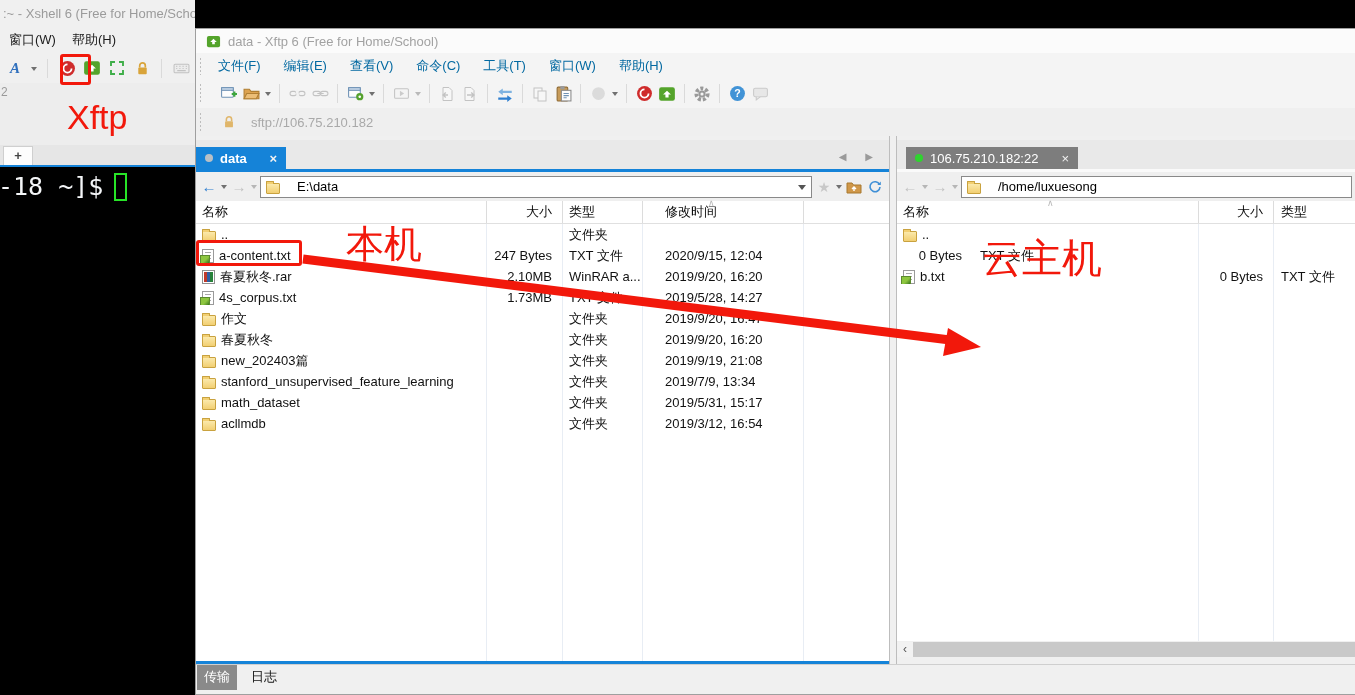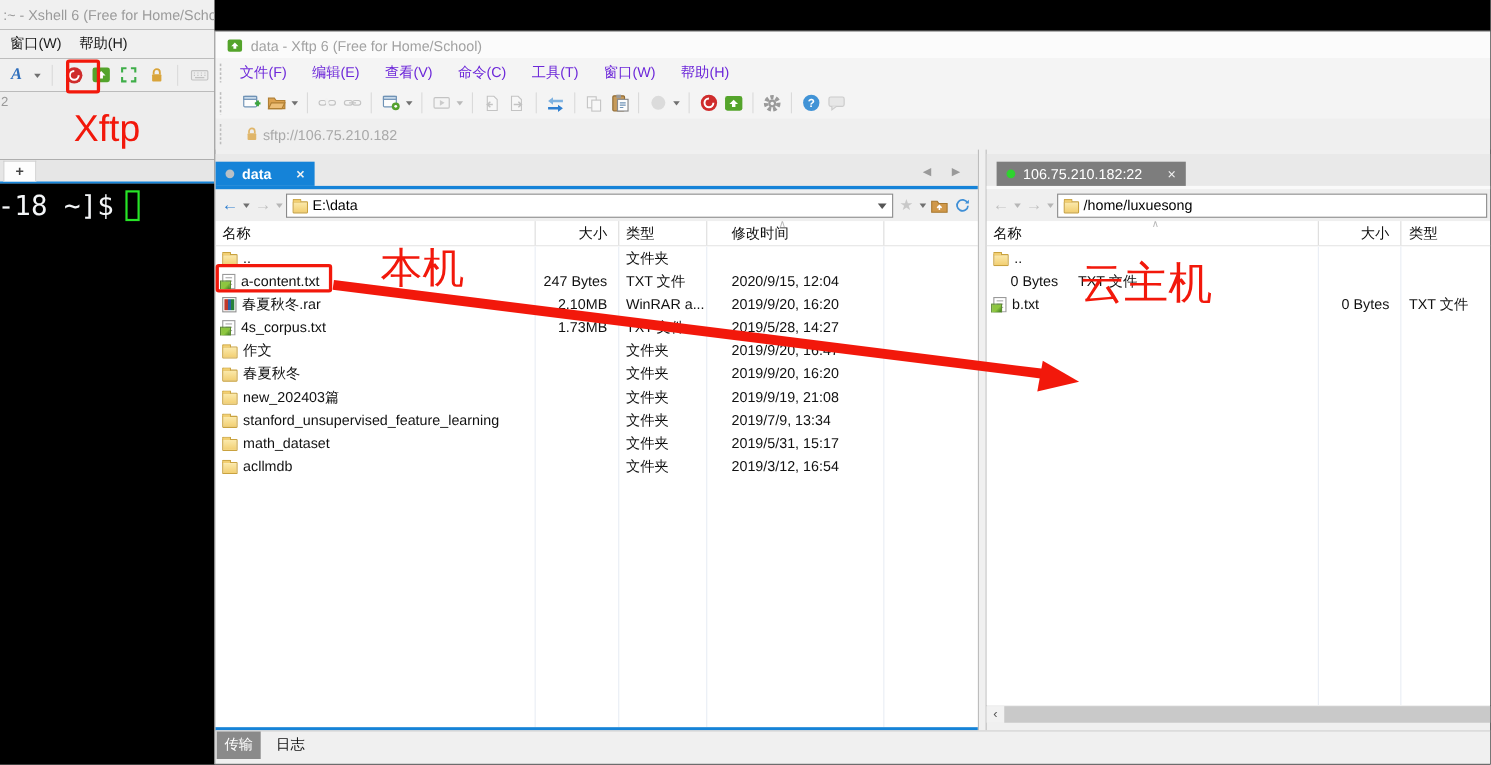--- a/index.html
+++ b/index.html
@@ -21,30 +21,30 @@
   .xs-plustab { position:absolute; left:3px; bottom:0; width:30px; height:19px; background:#fdfdfd; border:1px solid #cfcfcf; border-bottom:none; color:#444; font-weight:bold; text-align:center; line-height:18px; }
   .xs-term { position:absolute; left:0; top:167px; right:0; bottom:0; background:#000; }
   .prompt-line { position:absolute; left:-2px; top:5px; display:flex; align-items:center; }
   .prompt { color:#f4f6f8; font-family:"DejaVu Sans Mono","Liberation Mono",monospace; font-size:25px; white-space:pre; }
   .cursor { display:inline-block; width:13px; height:28px; border:2px solid #27e427; margin-left:11px; }
 
   
   .xftp { position:absolute; left:195px; top:28px; width:1160px; height:667px; background:#f0f0f0; border:1px solid #9f9f9f; border-right:none; }
   .ft-title { height:24px; background:#fbfbfb; display:flex; align-items:center; padding-left:8px; color:#a2a2a2; }
   .ft-title .ttl { margin-left:6px; }
-  .ft-menu { height:26px; background:#f4f4f4; display:flex; align-items:center; gap:23px; padding-left:22px; color:#6d28d9; position:relative; }
+  .ft-menu { height:26px; background:#f4f4f4; display:flex; align-items:center; gap:23px; padding-left:22px; color:#0369a1; position:relative; }
   .ft-toolbar { height:29px; background:#f4f4f4; display:flex; align-items:center; gap:5px; padding-left:23px; position:relative; }
   .ft-address { height:28px; background:#efefef; display:flex; align-items:center; padding-left:24px; position:relative; color:#a9a9a9; }
   .grip { position:absolute; left:3px; top:4px; bottom:4px; width:3px;
           background-image:radial-gradient(#bdbdbd 1px, transparent 1px); background-size:3px 4px; }
   .tb-sep { width:1px; height:19px; background:#dadada; margin:0 3px; flex:none; }
   .tbi { width:18px; height:18px; display:flex; align-items:center; justify-content:center; flex:none; }
   .dim { opacity:.45; }
   .caret { width:0; height:0; border:3px solid transparent; border-top:4px solid #707070; margin-top:4px; flex:none; }
-  .addr-text { margin-left:1px; }
+  .addr-text { margin-left:13px; }
   .addr-right { margin-left:auto; display:flex; align-items:center; height:100%; }
   .addr-sep { width:1px; height:20px; background:#dddddd; margin:0 14px 0 10px; }
   .user-text { width:150px; color:#a9a9a9; }
 
   
   .ft-main { position:absolute; left:0; top:107px; right:0; bottom:30px; }
   .pane { position:absolute; top:4px; bottom:0; }
   .pane-l { left:0; width:693px; border-bottom:3px solid #1583d8; }
   .pane-r { left:701px; right:0; }
   .splitter { position:absolute; top:0; bottom:0; left:693px; width:8px; background:#f0f0f0; border-left:1px solid #bdbdbd; border-right:1px solid #bdbdbd; cursor:col-resize; }
@@ -55,21 +55,21 @@
   .ftab-local { left:0; width:90px; background:#1583d8; font-weight:bold; }
   .ftab-remote { left:9px; width:172px; background:#7d7d7d; }
   .dot { width:8px; height:8px; border-radius:50%; flex:none; }
   .dot-gray { background:#b9c0c6; }
   .dot-green { background:#2fd32f; }
   .tab-x { margin-left:auto; color:#f2f2f2; font-size:13px; }
   .tab-scroll { position:absolute; right:8px; top:11px; color:#9a9a9a; font-size:10px; letter-spacing:8px; }
 
   .pathbar { height:29px; background:#efefef; display:flex; align-items:center; gap:3px; padding:0 5px 0 4px; }
   .nav-a { font-size:15px; font-weight:bold; line-height:1; }
-  .combo { flex:1; height:22px; background:#fff; border:1px solid #898989; display:flex; align-items:center; gap:4px; padding:0 5px; color:#000; }
+  .combo { flex:1; height:22px; background:#fff; border:1px solid #898989; display:flex; align-items:center; gap:17px; padding:0 5px; color:#000; }
   .combo .dd { margin-left:auto; width:0; height:0; border:4px solid transparent; border-top:5px solid #555; margin-top:5px; }
   .pane-r .combo { margin-right:-2px; }
   .star { color:#c8c8c8; font-size:14px; }
 
   .lhead { height:23px; background:#fff; border-bottom:1px solid #e0e0e0; position:relative; display:flex; align-items:center; color:#0b0b0b; }
   .lbody { position:absolute; left:0; right:0; top:84px; bottom:0; background:#fff; overflow:hidden; }
   .vline { position:absolute; top:0; bottom:0; width:1px; background:#e8edf4; }
   .lhead .vline { background:#dcdcdc; }
   .sortchev { position:absolute; top:-3px; color:#b9b9b9; font-size:9px; }
   .frow { height:21px; display:flex; align-items:center; position:relative; }

